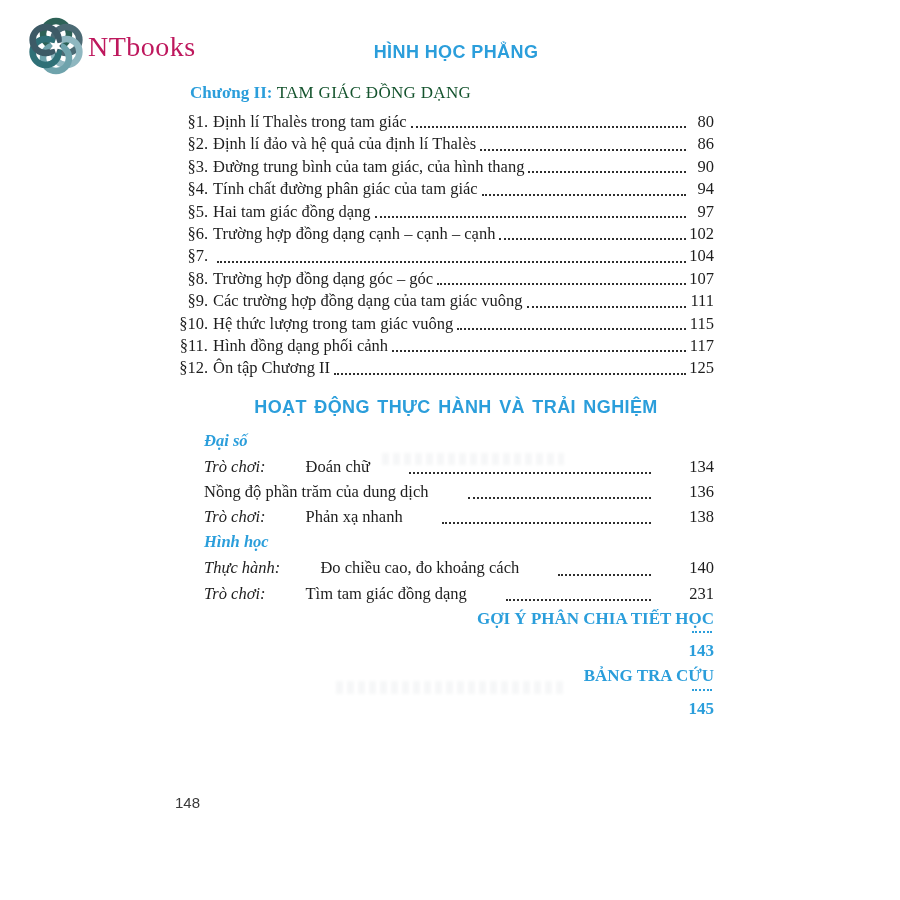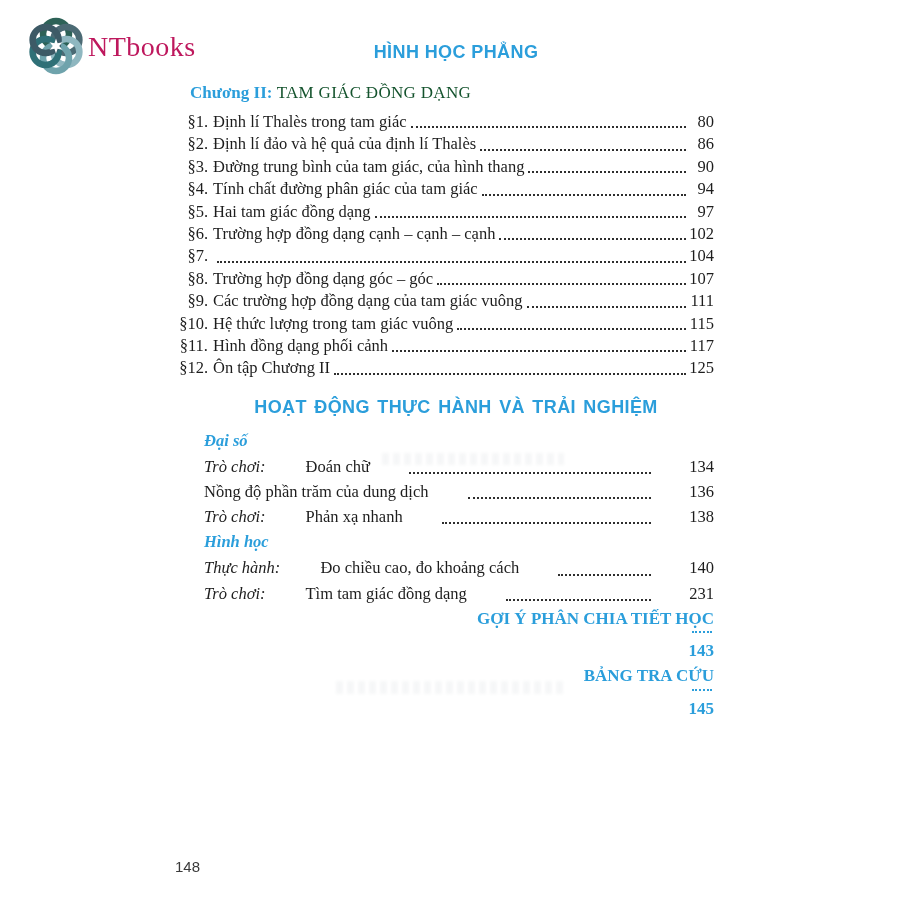--- a/index.html
+++ b/index.html
@@ -30,21 +30,21 @@
   .leader{flex:1;border-bottom:2px dotted #2e2e2e;margin:0 2px 5px 4px;min-width:20px;}
   .pg{text-align:right;min-width:26px;flex-shrink:0;}
   .grouprows .row{line-height:25.2px;margin-left:36px;gap:35px;}
   .ghead{
     color:#2b9edb;font-weight:bold;font-style:italic;font-size:16.5px;
     margin:1px 0 1px 36px;line-height:24px;
   }
   .bluerow{color:#2b9edb;font-weight:bold;font-size:17px;line-height:25.2px;flex-direction:column;}
   .bluerow .leader{border-bottom-color:#2b9edb;}
   .folio{
-    position:absolute;left:175px;top:858px;
+    position:absolute;left:175px;top:794px;
     font-family:"Liberation Sans", sans-serif;font-size:15px;color:#3a3a3a;
   }
   .ghost{position:absolute;opacity:0.06;filter:blur(1.5px);pointer-events:none;
     background:repeating-linear-gradient(90deg,#6b7d85 0 7px,transparent 7px 11px);}
   .g1{left:382px;top:453px;width:182px;height:12px;}
   .g2{left:336px;top:681px;width:228px;height:13px;}
 </style>
 </head>
 <body>
 

